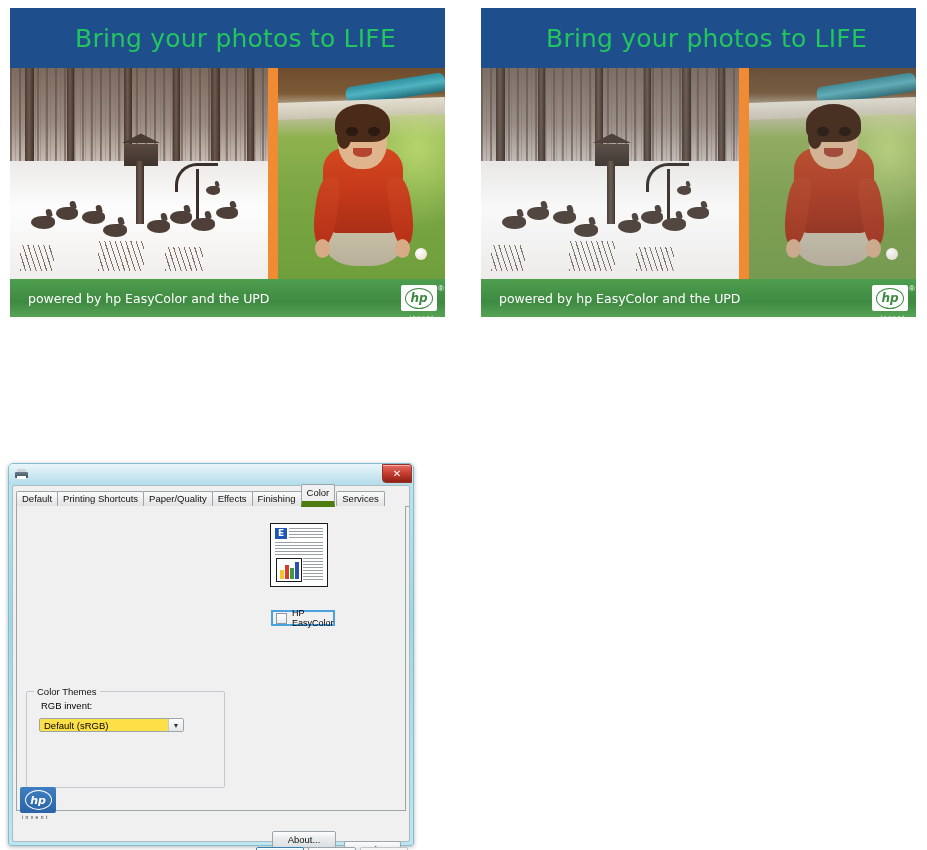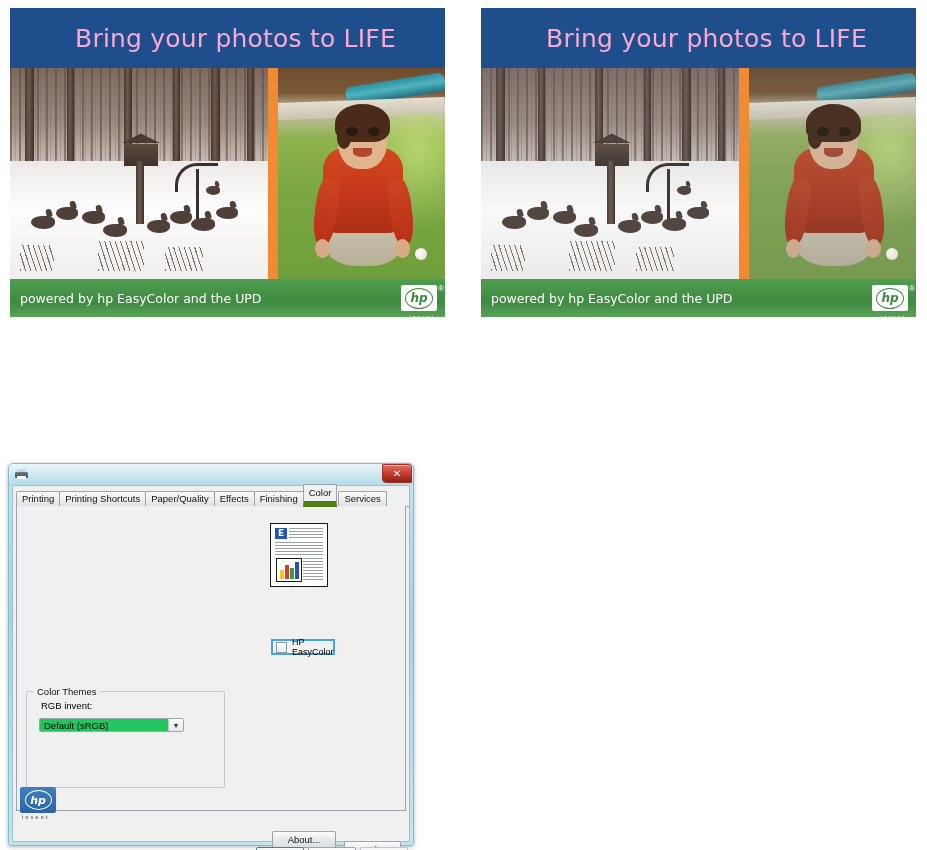--- a/index.html
+++ b/index.html
@@ -13,21 +13,21 @@
   .banner{position:absolute;}
   #banner-left{left:10px;top:8px;width:435px;}
   #banner-right{left:481px;top:8px;width:435px;}
 
   .banner-header{
     height:60px;background:#1F4E8C;
     display:flex;align-items:center;justify-content:center;
   }
   #banner-right .banner-header{background:#1F4E8C;}
   .banner-title{
-    color:#f9a8d4;font-size:25px;font-weight:400;letter-spacing:.2px;
+    color:#22c55e;font-size:25px;font-weight:400;letter-spacing:.2px;
     font-family:"DejaVu Sans", sans-serif;
     margin-left:16px;
   }
   .banner-photos{display:flex;height:211px;background:#ffffff;}
   .photo{position:relative;overflow:hidden;}
   .photo-left{width:258px;}
   .divider{width:10px;background:#F08A33;}
   .photo-right{flex:1;}
 
   
@@ -105,21 +105,21 @@
   .kid-eye{position:absolute;top:28%;width:7%;height:4%;background:#2a1a10;border-radius:50%;}
   .kid-eye.l{left:41%;}
   .kid-eye.r{left:54%;}
   .kid-mouth{position:absolute;left:45%;top:38%;width:11%;height:4%;
     background:#b6452f;border-radius:0 0 50% 50%;}
   .ball{position:absolute;right:11%;bottom:9%;width:12px;height:12px;
     background:radial-gradient(circle at 35% 30%,#fff,#e6d9c9);border-radius:50%;}
 
   .banner-footer{
     height:38px;background:linear-gradient(to bottom,#4e9e4e,#3f8a42 60%,#57a355);
-    display:flex;align-items:center;justify-content:space-between;padding:0 8px 0 10px;
+    display:flex;align-items:center;justify-content:space-between;padding:0 8px 0 18px;
   }
   .footer-text{color:#ffffff;font-size:12.5px;font-family:"DejaVu Sans",sans-serif;}
   .hp-badge{
     width:36px;height:26px;background:#ffffff;border-radius:2px;
     display:flex;align-items:center;justify-content:center;position:relative;
   }
   .hp-badge .hp-oval{
     width:26px;height:19px;border:1.6px solid #3f8a42;border-radius:50%;
     display:flex;align-items:center;justify-content:center;
     font-style:italic;font-weight:bold;font-size:12px;color:#3f8a42;line-height:1;
@@ -207,27 +207,27 @@
   .pv-lines{position:absolute;left:18px;top:4px;right:4px;height:11px;
     background:repeating-linear-gradient(to bottom,#9aa0a6 0 1px,#fff 1px 3px);}
   .pv-lines2{position:absolute;left:4px;top:18px;right:4px;height:13px;
     background:repeating-linear-gradient(to bottom,#9aa0a6 0 1px,#fff 1px 3px);}
   .pv-chart{position:absolute;left:5px;top:34px;width:24px;height:22px;
     border:1px solid #1a1a1a;background:#fff;}
   .pv-bar{position:absolute;bottom:2px;width:4px;}
   .pv-lines3{position:absolute;left:32px;top:34px;right:4px;height:22px;
     background:repeating-linear-gradient(to bottom,#9aa0a6 0 1px,#fff 1px 3px);}
 
-  #easycolor-wrap{position:absolute;left:271px;top:639px;width:64px;height:16px;
+  #easycolor-wrap{position:absolute;left:271px;top:610px;width:64px;height:16px;
     border:2px solid #4aa3df;background:#f0f0f0;display:flex;align-items:center;padding:0 3px;
     box-sizing:border-box;font-size:9px;}
 
   .select{
     position:absolute;display:flex;align-items:center;justify-content:space-between;
-    border:1px solid #9aa6ab;border-radius:2px;background:#22c55e;font-size:9.5px;
+    border:1px solid #9aa6ab;border-radius:2px;background:#fde047;font-size:9.5px;
     padding:0 0 0 4px;box-sizing:border-box;
   }
   .select .arrow-btn{width:14px;height:100%;
     background:linear-gradient(to bottom,#fdfdfd,#e4e7e9);border-left:1px solid #c3c8cb;
     display:flex;align-items:center;justify-content:center;font-size:7px;color:#333;}
 
   #hp-logo-dialog{position:absolute;left:20px;top:787px;width:36px;height:26px;
     background:linear-gradient(to bottom,#3f7fc1,#2a63a6);border-radius:2px;
     display:flex;align-items:center;justify-content:center;}
   #hp-logo-dialog .oval{
@@ -376,21 +376,21 @@
       <span class="ptop"></span>
         <span class="pbody"></span>
         <span class="pout"></span>
     </span>
     <span class="win-close">✕</span>
   </div>
 
   <div class="dlg-body">
 
     <div class="tabstrip">
-      <div class="tab">Printing</div>
+      <div class="tab">Default</div>
       <div class="tab">Printing Shortcuts</div>
       <div class="tab">Paper/Quality</div>
       <div class="tab">Effects</div>
       <div class="tab">Finishing</div>
       <div class="tab selected">Color</div>
       <div class="tab last">Services</div>
     </div>
 
     <div class="tabpanel">
 

